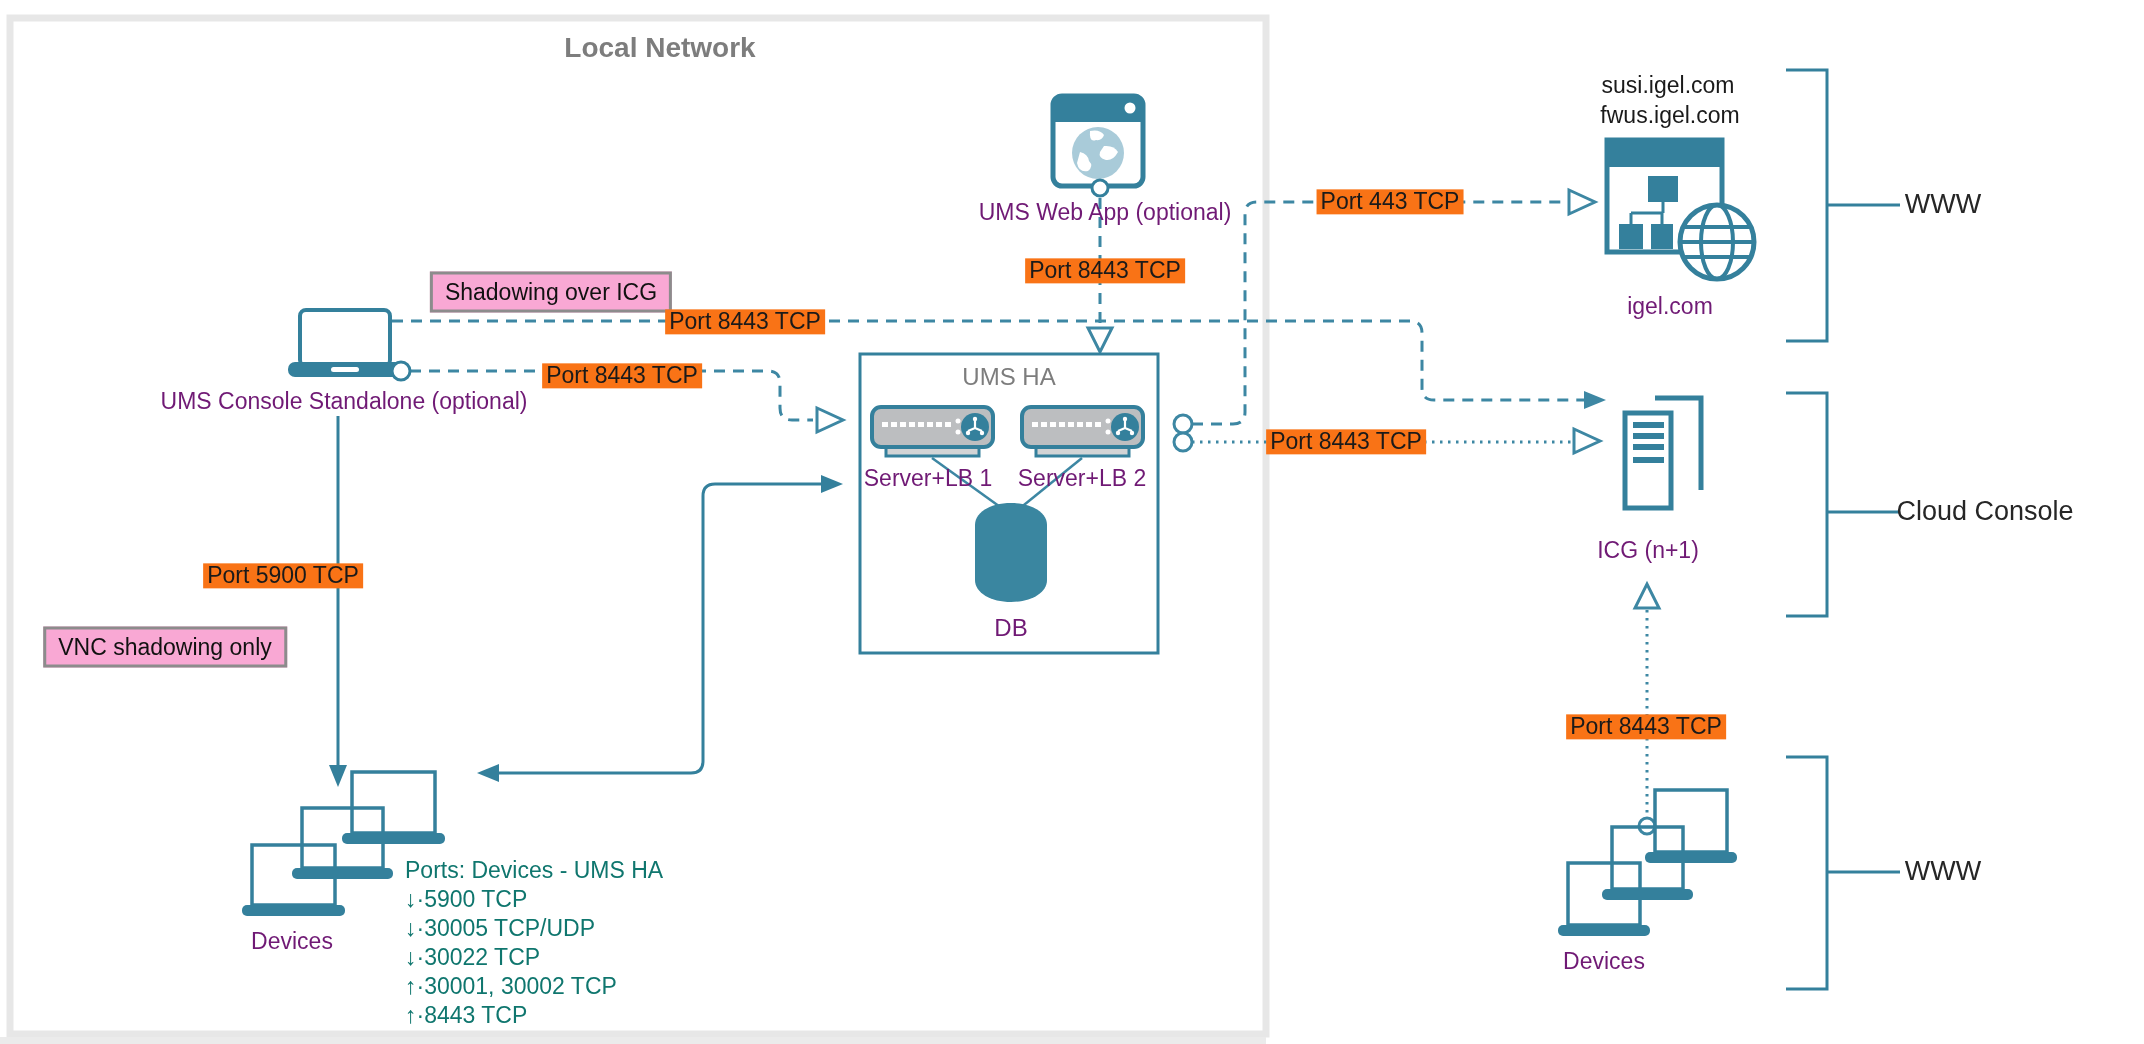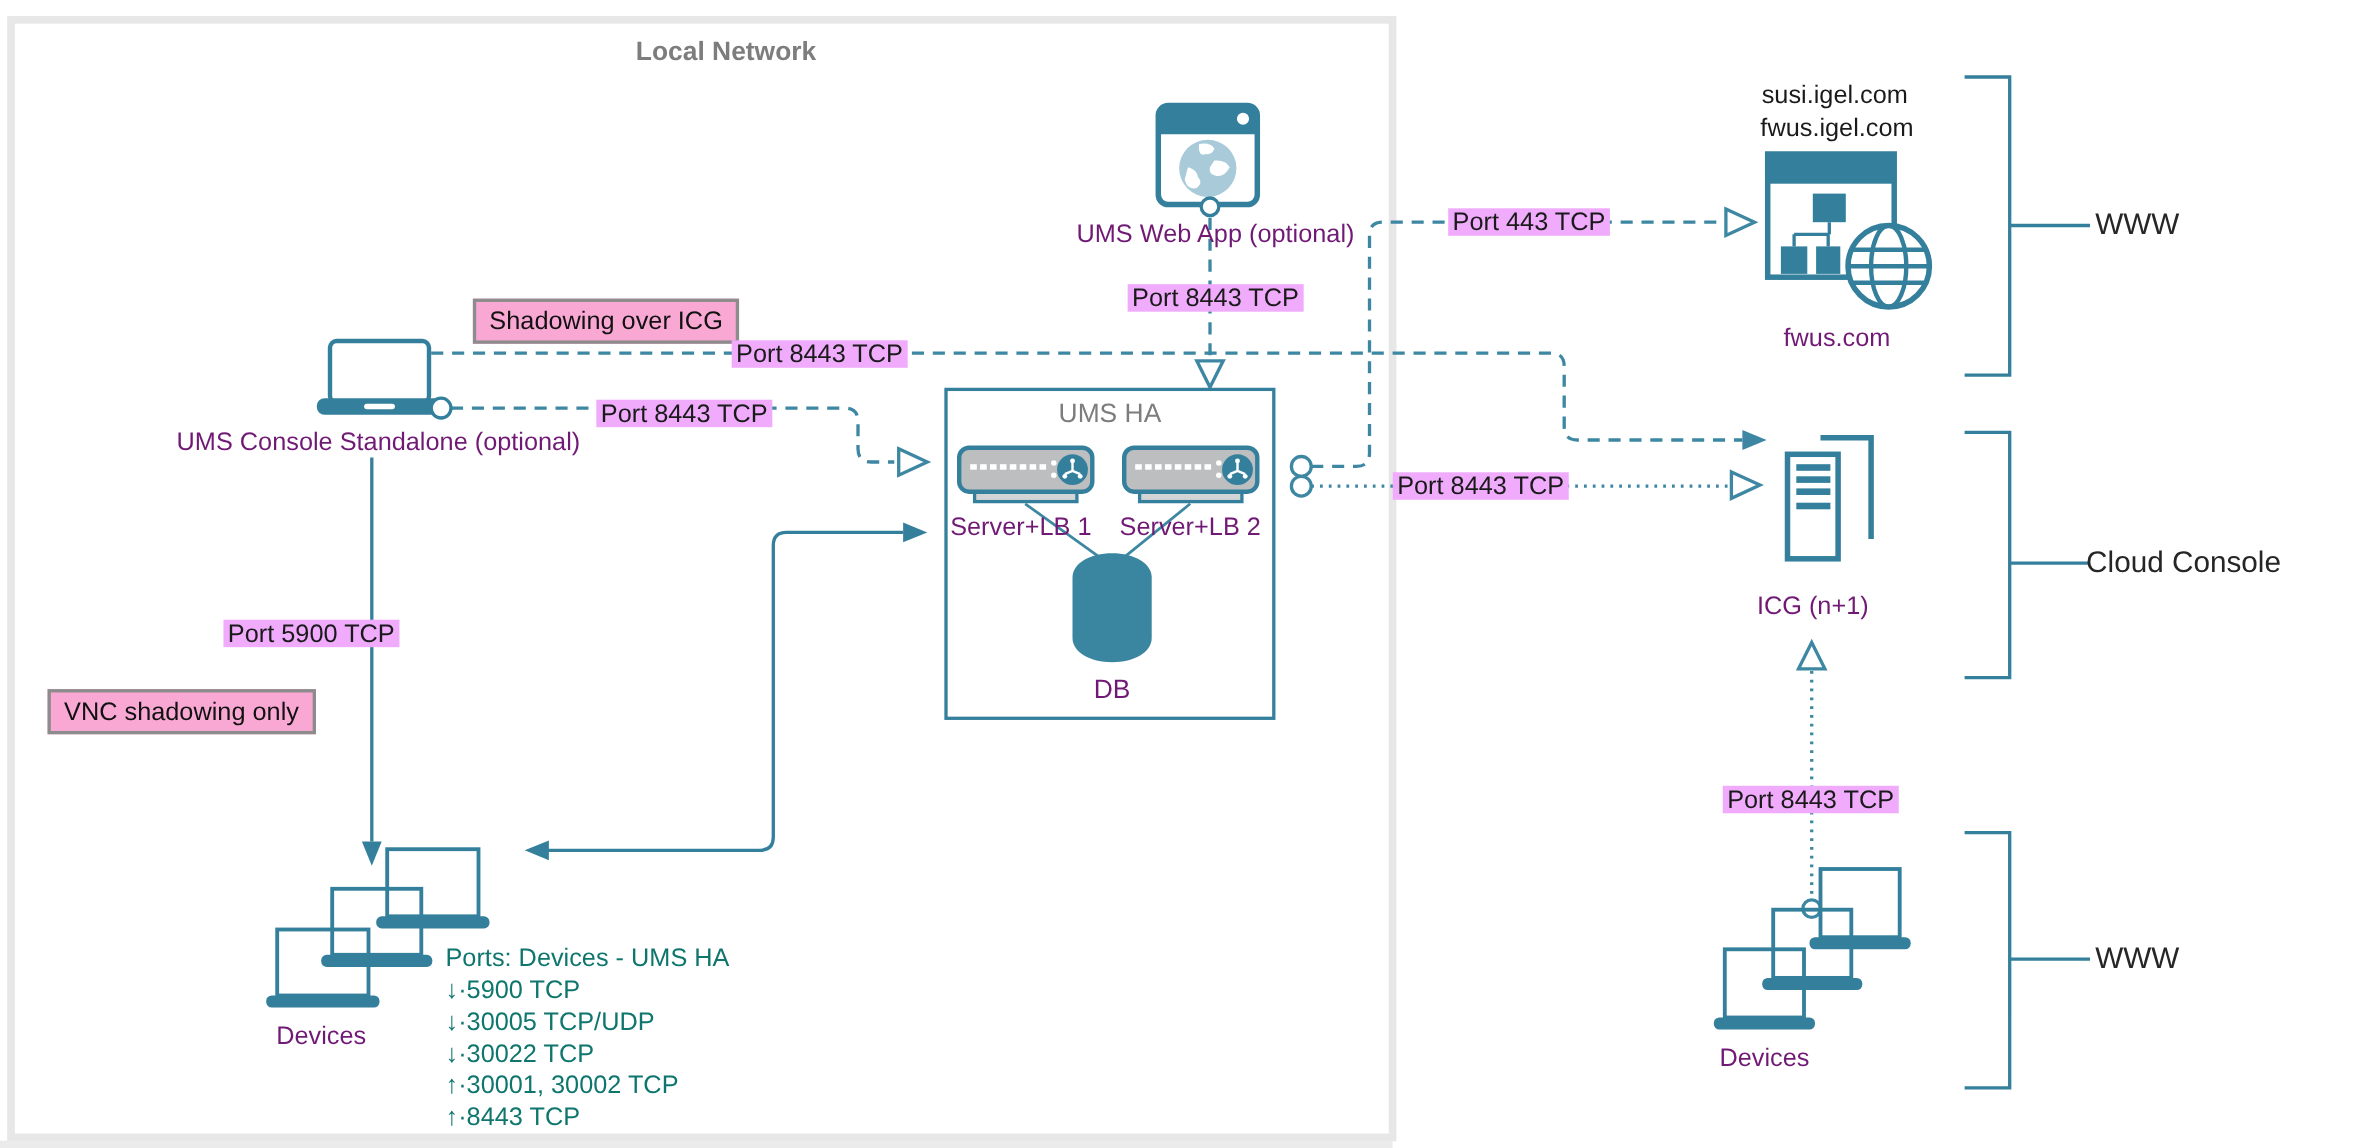--- a/index.html
+++ b/index.html
@@ -2,22 +2,22 @@
 <html><head>
 <meta charset="utf-8">
 <style>
   html,body{margin:0;padding:0;background:#fff;}
   body{width:2144px;height:1044px;position:relative;overflow:hidden;
        font-family:"Liberation Sans","DejaVu Sans",sans-serif;}
   svg.diagram{position:absolute;left:0;top:0;}
   .lbl{position:absolute;transform:translate(-50%,-50%);white-space:nowrap;
        font-size:23px;color:#1a1a1a;line-height:1.1;}
   .teal{color:#701a75;}
-  .port{background:#f0abfc;padding:0 4px;z-index:5;}
-  .title{font-weight:bold;font-size:24px;color:#7d7d7d;}
+  .port{background:#f97316;padding:0 4px;z-index:5;}
+  .title{font-weight:bold;font-size:28px;color:#7d7d7d;}
   .subttl{font-size:24px;color:#7d7d7d;}
   .zone{font-size:27px;color:#262626;}
   .notebox{position:absolute;transform:translate(-50%,-50%);white-space:nowrap;
        border:3px solid #8c8c8c;background:#f9a8d4;font-size:23px;color:#111;
        padding:4px 12px;z-index:4;}
   .ports{position:absolute;left:405px;top:856px;font-size:23px;color:#0f766e;
        line-height:29px;z-index:5;}
   .lbl,.notebox,.ports{pointer-events:none;}
 </style>
 </head>
@@ -232,21 +232,21 @@
 <div class="lbl subttl" style="left:1009px;top:377px;">UMS HA</div>
 <div class="lbl teal" style="left:928px;top:479px;">Server+LB 1</div>
 <div class="lbl teal" style="left:1082px;top:479px;">Server+LB 2</div>
 <div class="lbl teal" style="left:1011px;top:628px;font-size:24px;">DB</div>
 
 <div class="lbl port" style="left:1390px;top:202px;">Port 443 TCP</div>
 <div class="lbl port" style="left:1346px;top:442px;">Port 8443 TCP</div>
 
 <div class="lbl" style="left:1668px;top:86px;">susi.igel.com</div>
 <div class="lbl" style="left:1670px;top:116px;">fwus.igel.com</div>
-<div class="lbl teal" style="left:1670px;top:307px;">fwus.com</div>
+<div class="lbl teal" style="left:1670px;top:307px;">igel.com</div>
 
 <div class="lbl teal" style="left:1648px;top:551px;">ICG (n+1)</div>
 <div class="lbl port" style="left:1646px;top:727px;">Port 8443 TCP</div>
 <div class="lbl teal" style="left:1604px;top:962px;">Devices</div>
 
 <div class="lbl zone" style="left:1943px;top:205px;">WWW</div>
 <div class="lbl zone" style="left:1985px;top:512px;">Cloud Console</div>
 <div class="lbl zone" style="left:1943px;top:872px;">WWW</div>
 
 </body></html>

